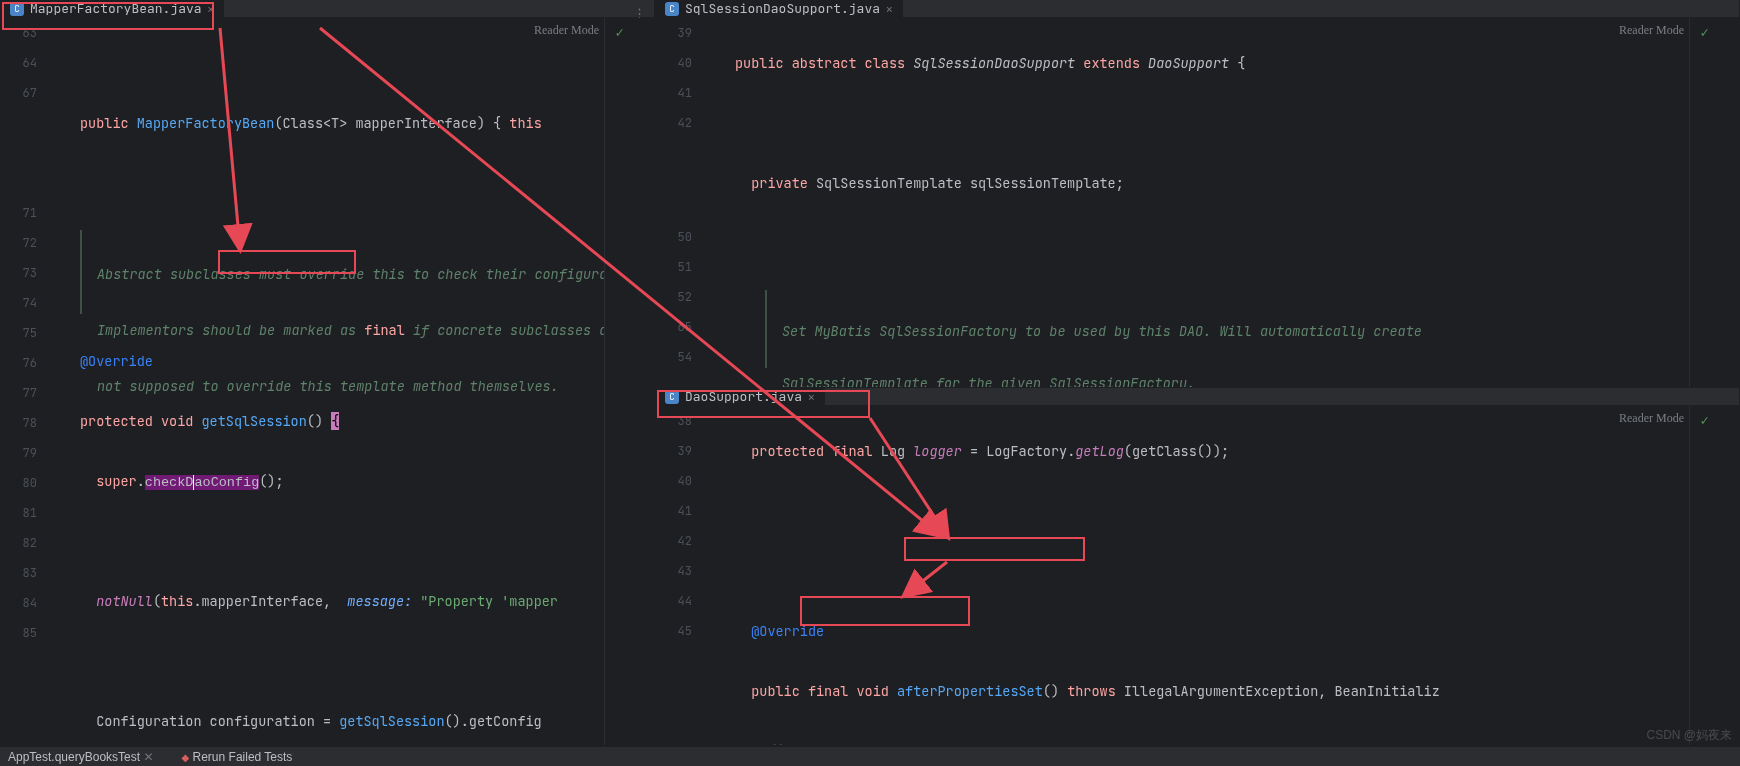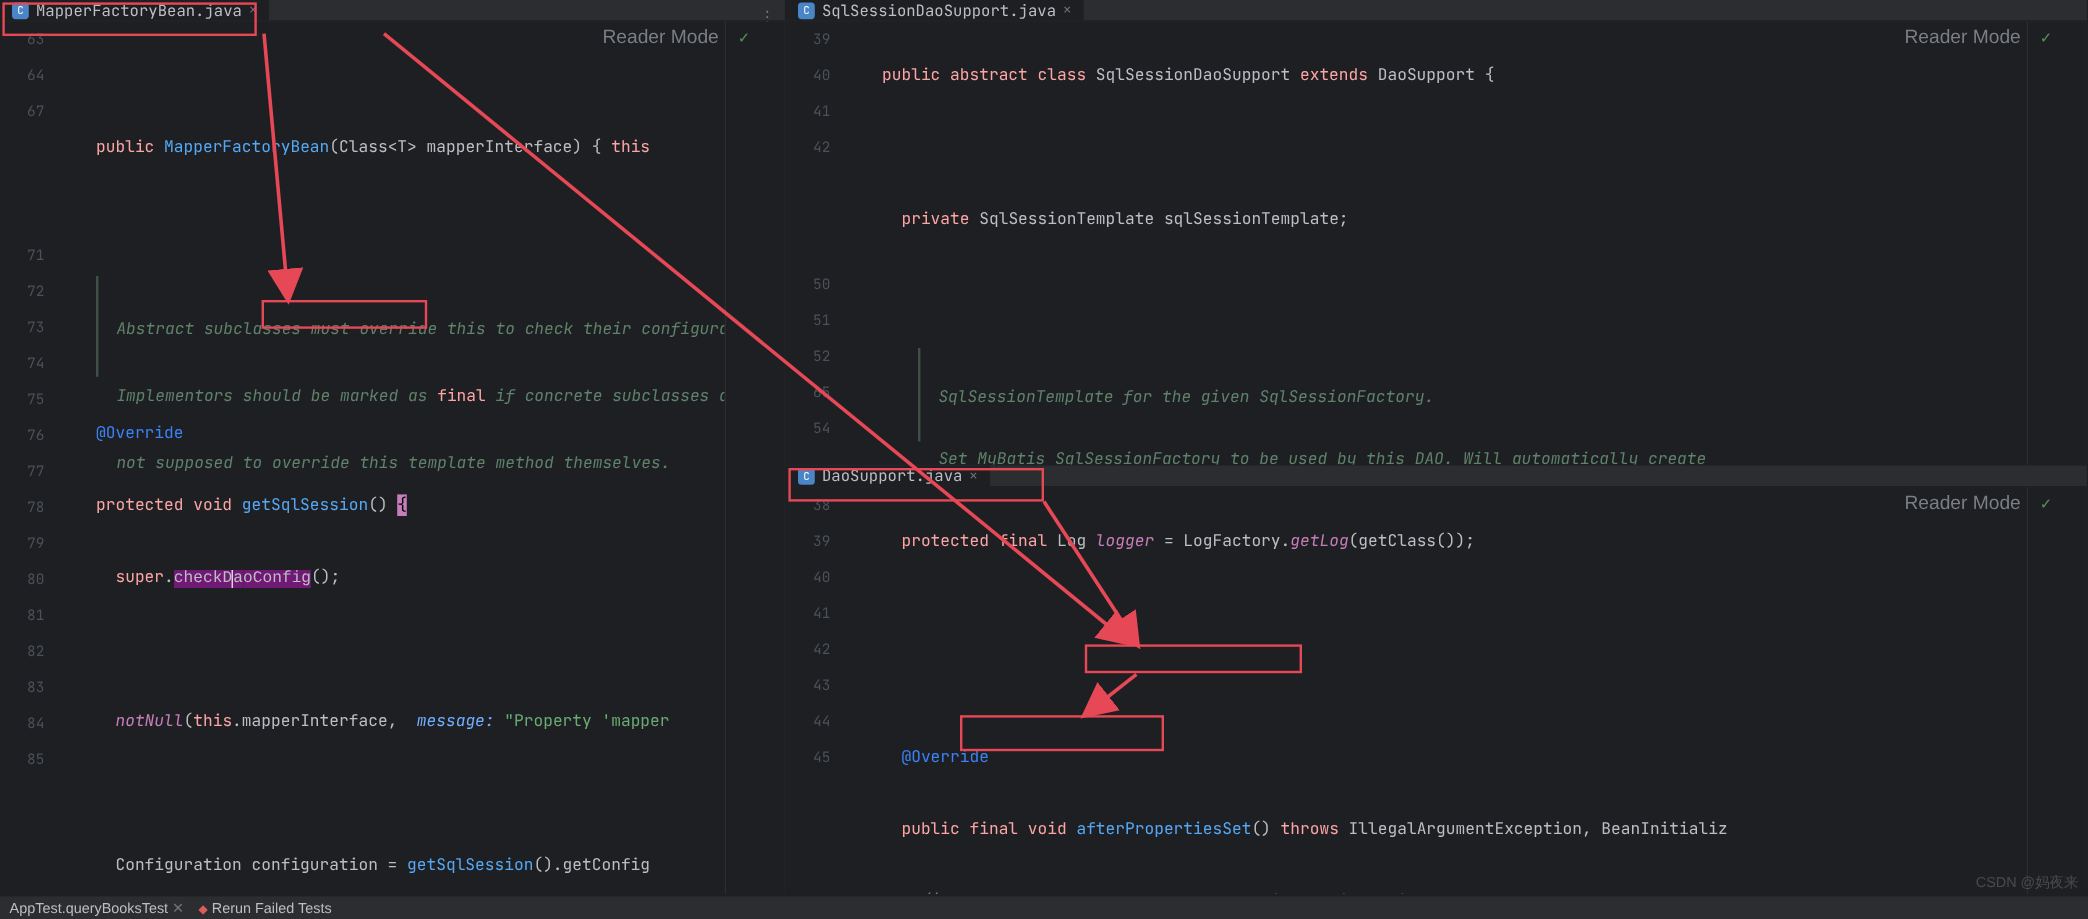--- a/index.html
+++ b/index.html
@@ -77,36 +77,36 @@
   flex: 1;
   background: #1e1f22;
   padding-left: 25px;
   font-size: 13.5px;
   line-height: 30px;
   white-space: pre;
   overflow: hidden;
 }
 .code-line { height: 30px; }
 .kw { color: #fca5a5; }
-.type { color: #bcbec4; }
+.type { color: #bcbec4; font-style: italic; }
 .method { color: #56a8f5; }
 .methodcall { color: #c77dbb; font-style: italic; text-align: center; }
 .string { color: #6aab73; }
 .comment { color: #5f826b; font-style: italic; }
 .param { color: #70aeff; font-style: italic; }
 .ann { color: #3b82f6; }
 .hl-sel { background: #701a75; font-family: Liberation Mono, monospace; }
 .hl-cur { background: #c77dbb; color: #000; }
 .reader-mode {
   position: absolute;
   right: 55px;
   top: 5px;
   color: #7a7e85;
-  font-family: Liberation Sans, sans-serif;
-  font-size: 16px;
+  font-family: Liberation Serif, serif;
+  font-size: 12px;
   z-index: 2;
 }
 .reader-check {
   position: absolute;
   right: 30px;
   top: 5px;
   color: #549159;
   font-size: 14px;
   z-index: 2;
 }
@@ -132,21 +132,21 @@
   pointer-events: none;
 }
 .bottom-bar {
   grid-column: 1 / 3;
   grid-row: 3;
   background: #2b2d30;
   border-top: 1px solid #1e1f22;
   display: flex;
   align-items: center;
   padding: 0 8px;
-  gap: 12px;
+  gap: 28px;
   font-family: sans-serif;
   font-size: 12px;
   color: #bcbec4;
 }
 .run-icon { color: #db5c5c; font-size: 10px; }
 .tab-close-x { color: #6f737a; }
 .watermark {
   position: absolute;
   right: 8px;
   bottom: 22px;
@@ -246,22 +246,22 @@
       <div class="gutter-line">52</div>
       <div class="gutter-line">65</div>
       <div class="gutter-line">54</div>
     </div>
     <div class="code">
 <div class="code-line"><span class="kw">public abstract class </span><span class="type">SqlSessionDaoSupport</span><span class="kw"> extends </span><span class="type">DaoSupport</span><span> {</span></div>
 <div class="code-line"></div>
 <div class="code-line">  <span class="kw">private </span><span>SqlSessionTemplate sqlSessionTemplate;</span></div>
 <div class="code-line"></div>
 <div class="doc-block" style="height:78px;line-height:26px;margin-left:30px">
+<div class="comment">Set MyBatis SqlSessionFactory to be used by this DAO. Will automatically create</div>
 <div class="comment">SqlSessionTemplate for the given SqlSessionFactory.</div>
-<div class="comment">Set MyBatis SqlSessionFactory to be used by this DAO. Will automatically create</div>
 
 </div>
 
 
 
 
 
     </div>
     <div class="minimap"></div>
   </div>

